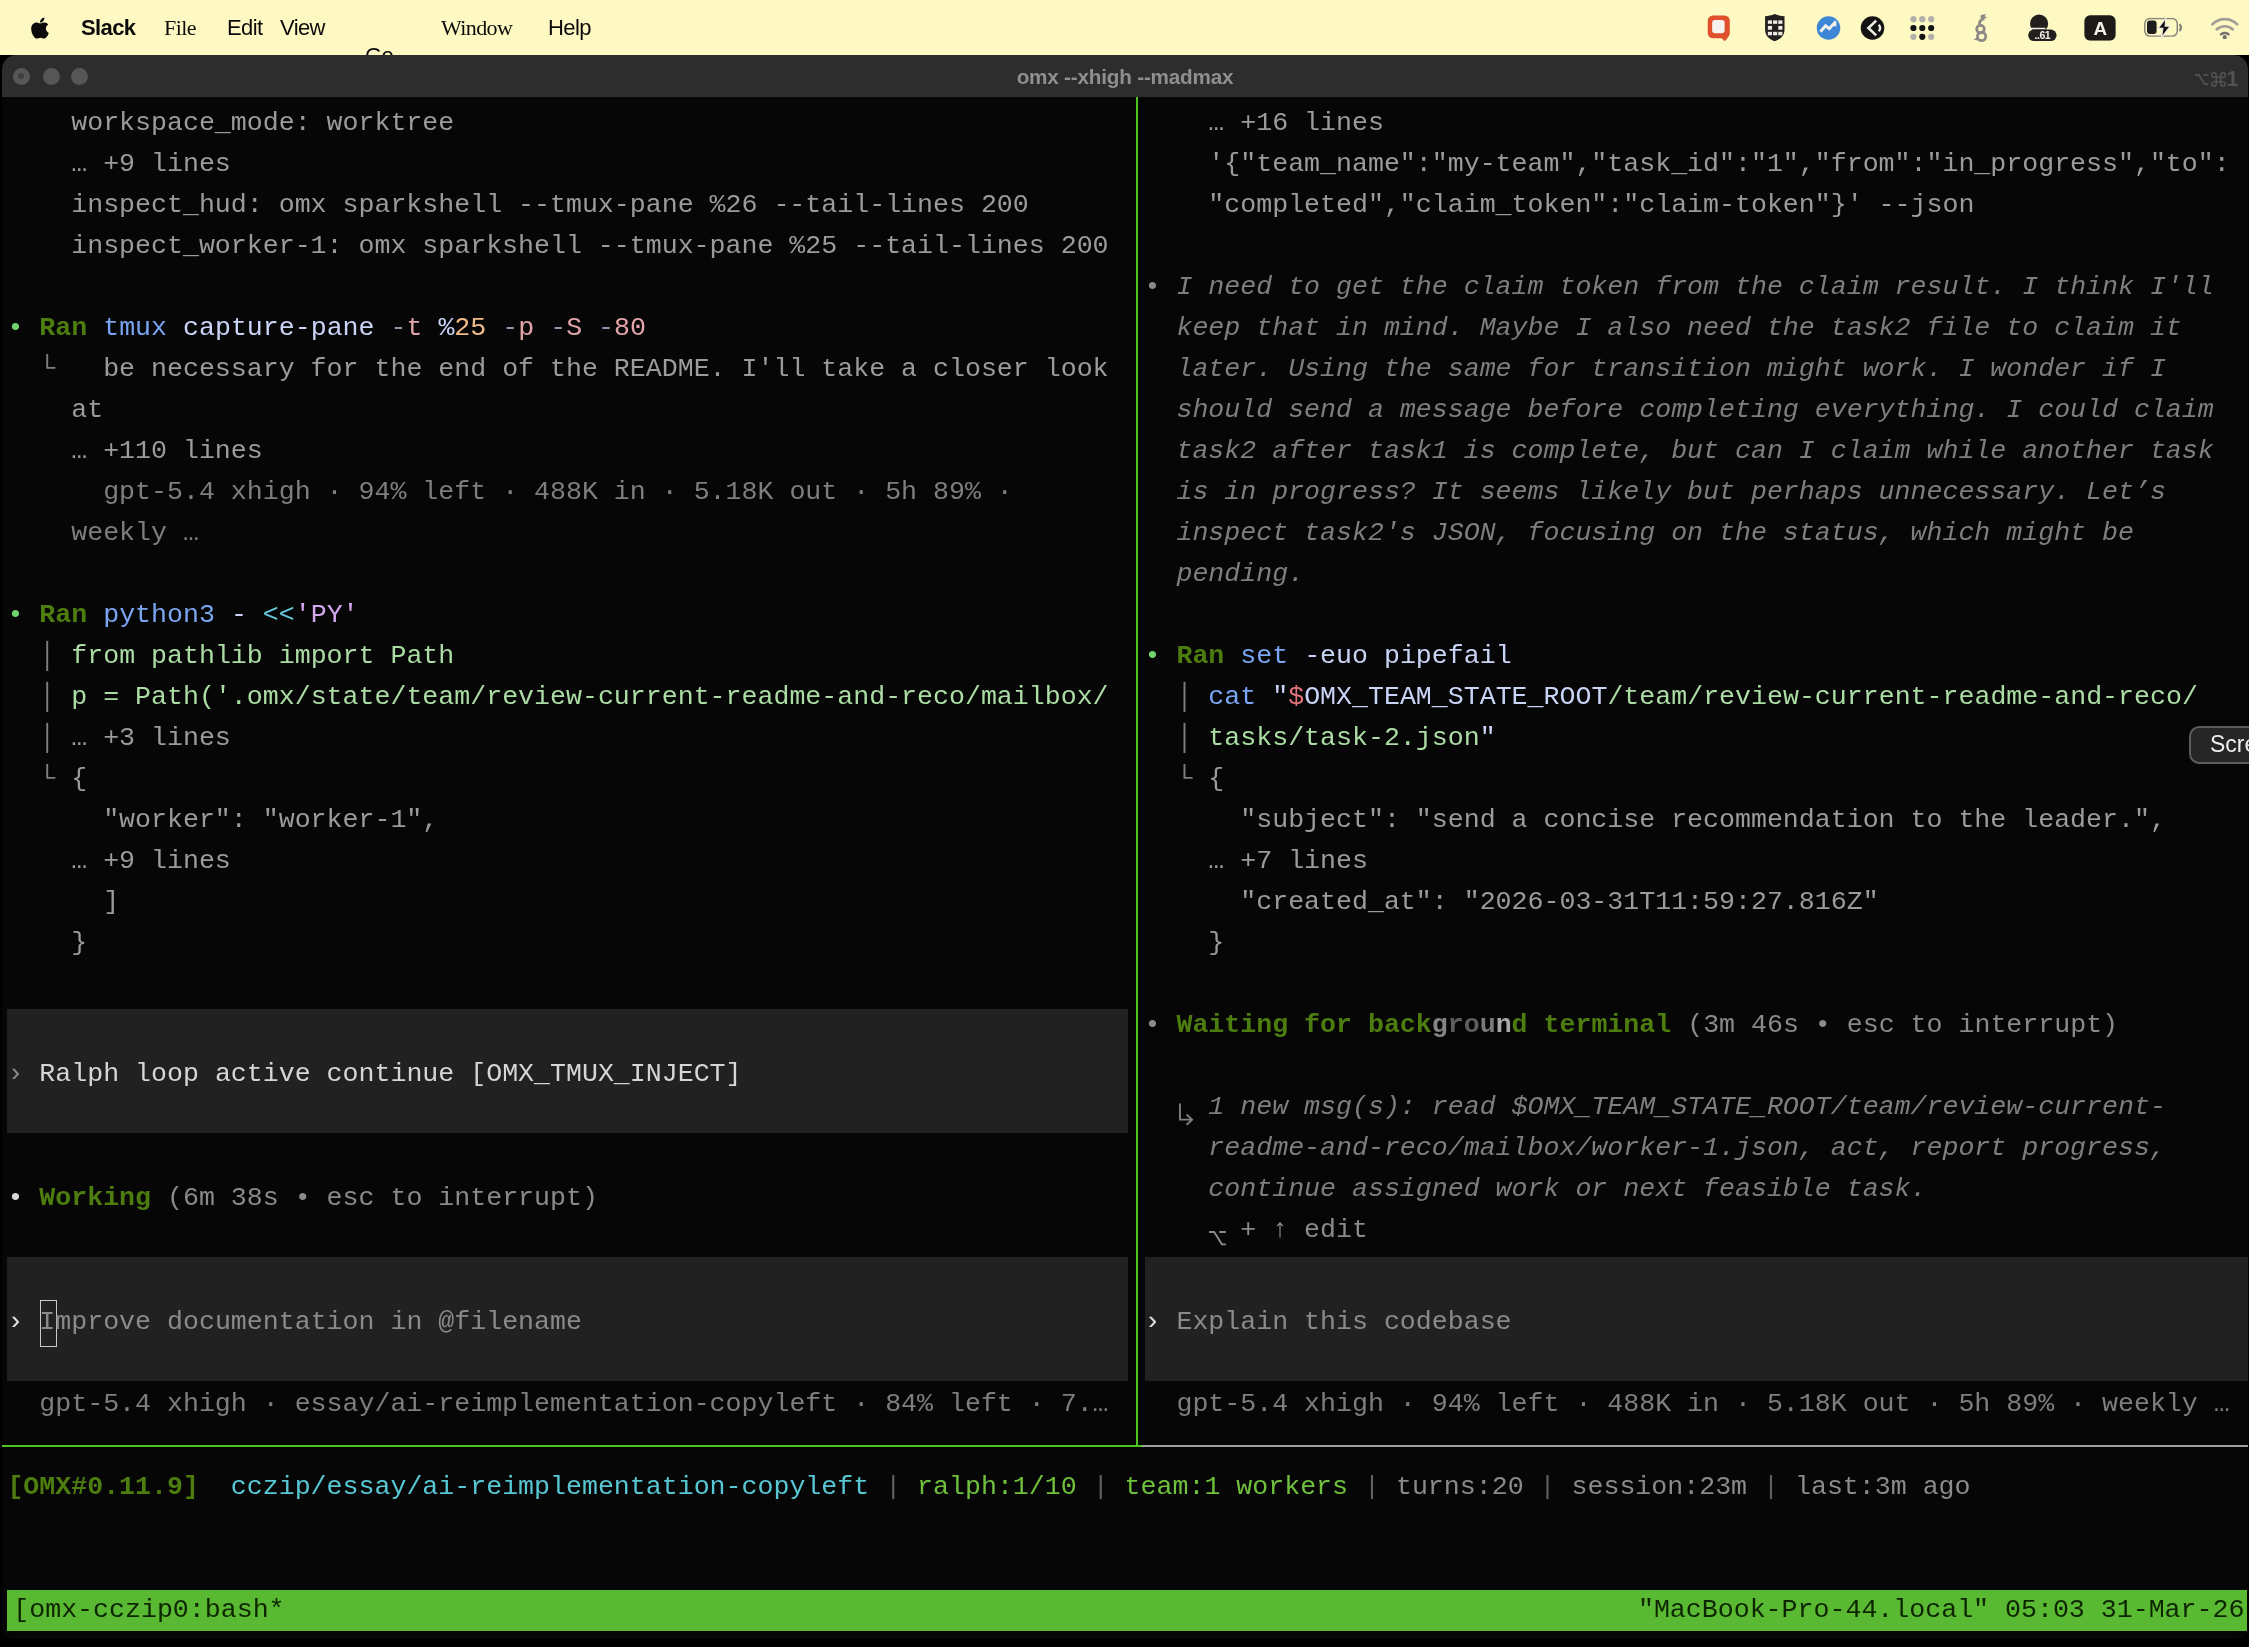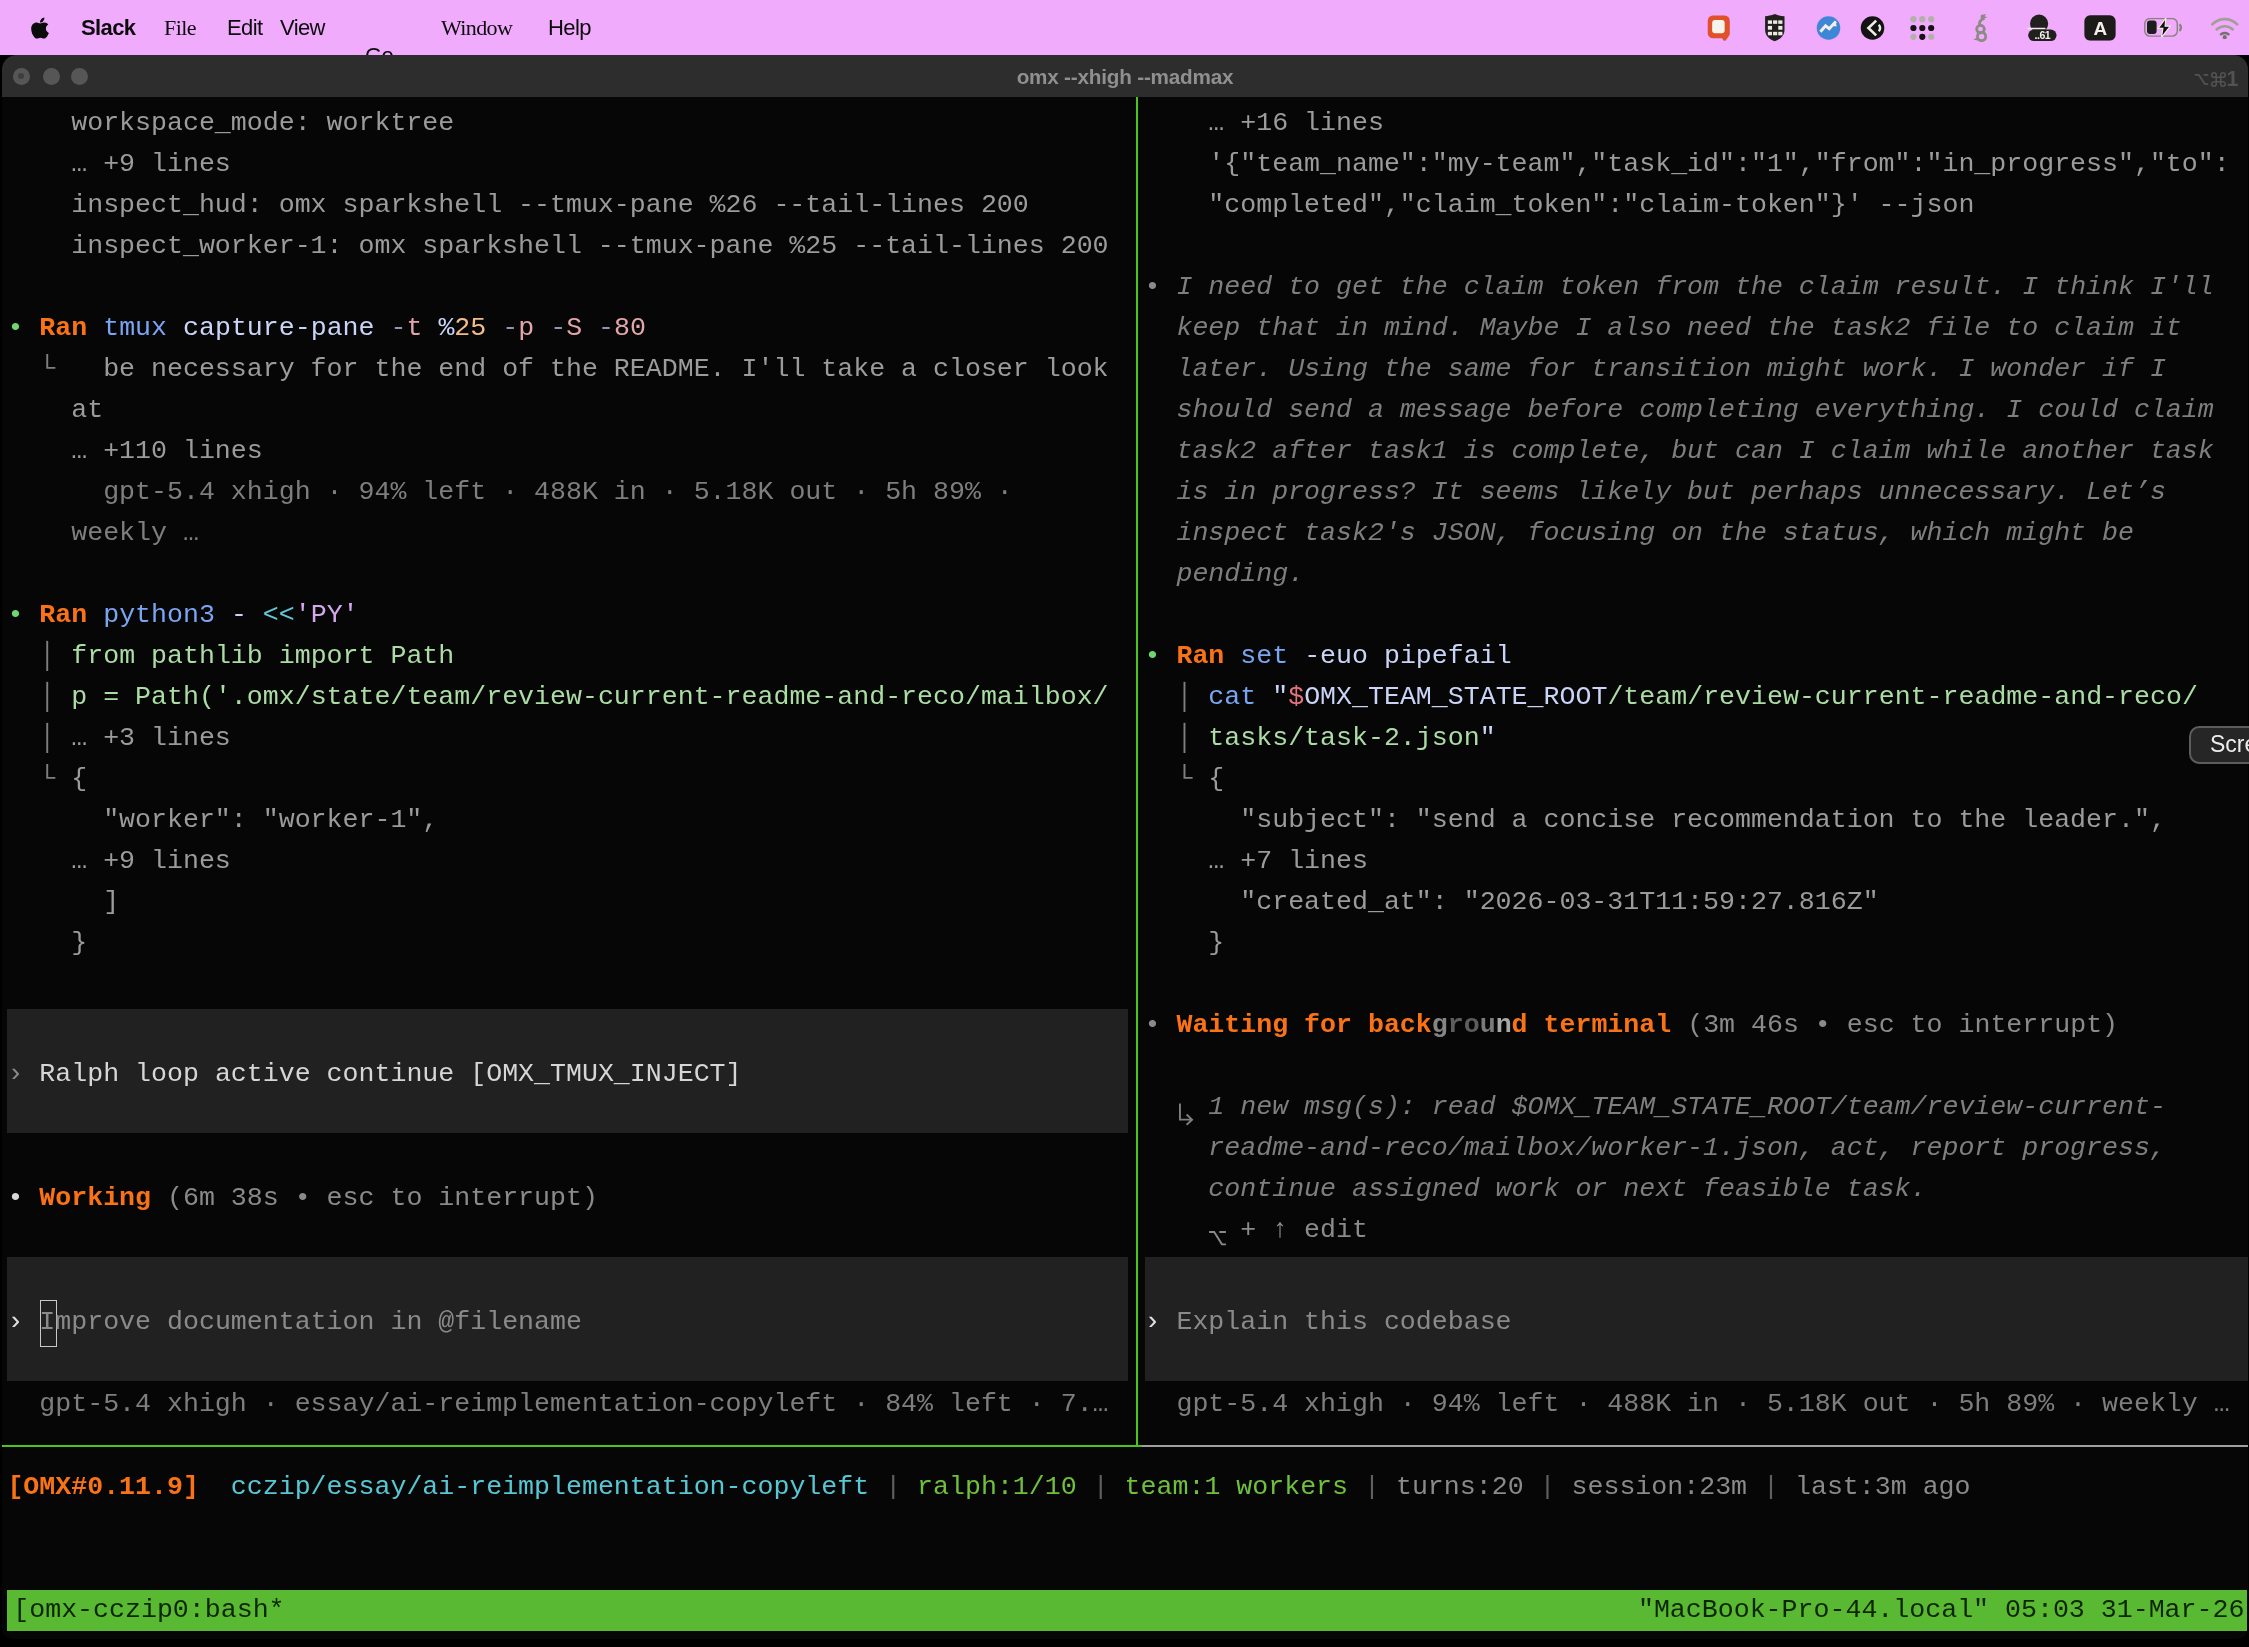--- a/index.html
+++ b/index.html
@@ -1,20 +1,20 @@
 <!DOCTYPE html>
 <html style="font-size:11.8px"><head>
 <meta charset="utf-8">
 <style>
 * { margin:0; padding:0; box-sizing:border-box; }
 html,body { width:2250px; height:1648px; background:#000; overflow:hidden; }
 body { position:relative; font-family:"Liberation Mono", monospace; }
 #menubar {
   position:absolute; left:0; top:0; width:2250px; height:55px;
-  background:#f0abfc; color:#0b0b0b;
+  background:#fef9c3; color:#0b0b0b;
   font-family:"Liberation Sans", sans-serif; font-size:22px; letter-spacing:-0.6px;
 }
 .mi { position:absolute; top:50%; transform:translateY(-50%); white-space:nowrap; }
 #window {
   position:absolute; left:1.5px; top:55px; width:2246px; height:1584px;
   background:#060606; border-radius:14.8px 14.8px 10.3px 10.3px; overflow:hidden;
 }
 #titlebar {
   position:absolute; left:0; top:0; width:100%; height:42px; background:#2d2d2d;
 }
@@ -22,21 +22,21 @@
 #wtitle {
   position:absolute; top:10.3px; left:0; width:2247px; text-align:center;
   color:#8f8f8f; font-family:"Liberation Sans", sans-serif; font-weight:bold; font-size:20.7px; letter-spacing:-0.2px;
 }
 #wshort { position:absolute; top:11.8px; left:2191px; color:#525252; font-family:"Liberation Sans", sans-serif; font-size:21.4px; font-weight:bold; letter-spacing:-0.7px;}
 pre.pane {
   position:absolute; font-family:"Liberation Mono", monospace;
   font-size:26.6px; line-height:41px; color:#9b9b9b; white-space:pre;
 }
 .b { font-weight:bold; }
-.wh { color:#f97316; }
+.wh { color:#4d7c0f; }
 .gr { color:#6fd66f; }          
 .blu { color:#7aa5f2; }         
 .lav { color:#c9d4f7; }         
 .pnk { color:#e2a6aa; }
 .dsh { color:#8f99ad; }         
 .org { color:#f2bc8a; }         
 .tea { color:#64c8d8; }         
 .pur { color:#d4a8ef; }         
 .grn { color:#abdca4; }         
 .red { color:#e0737c; }         

